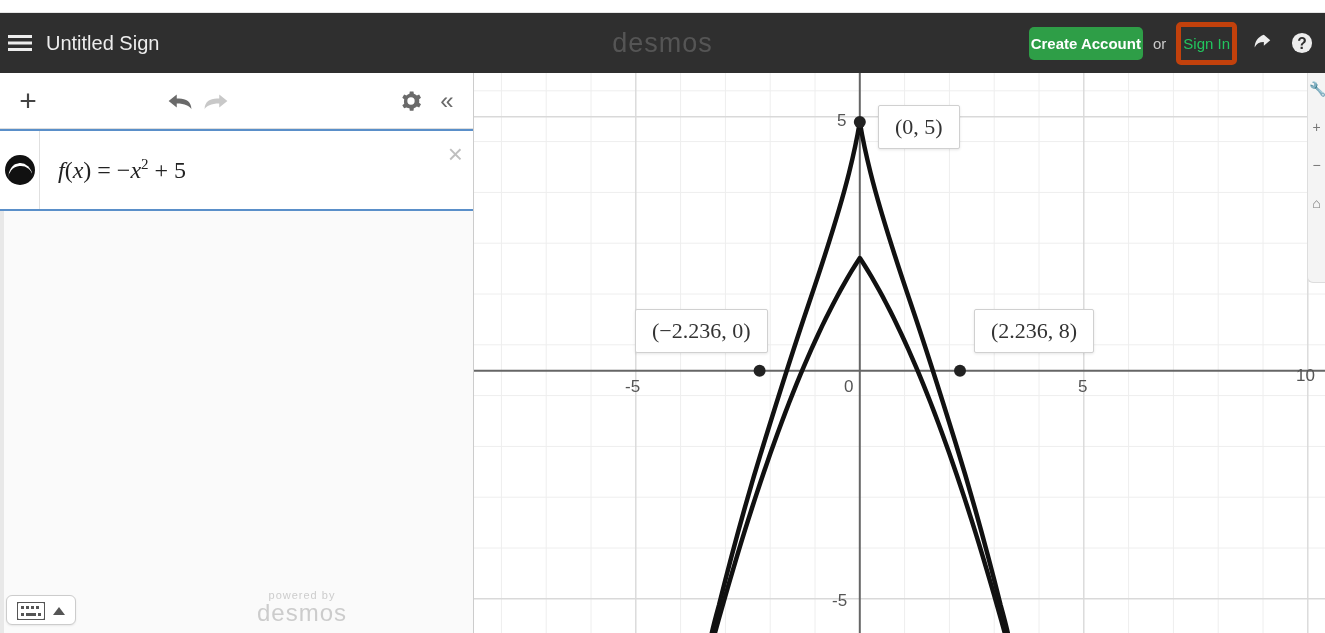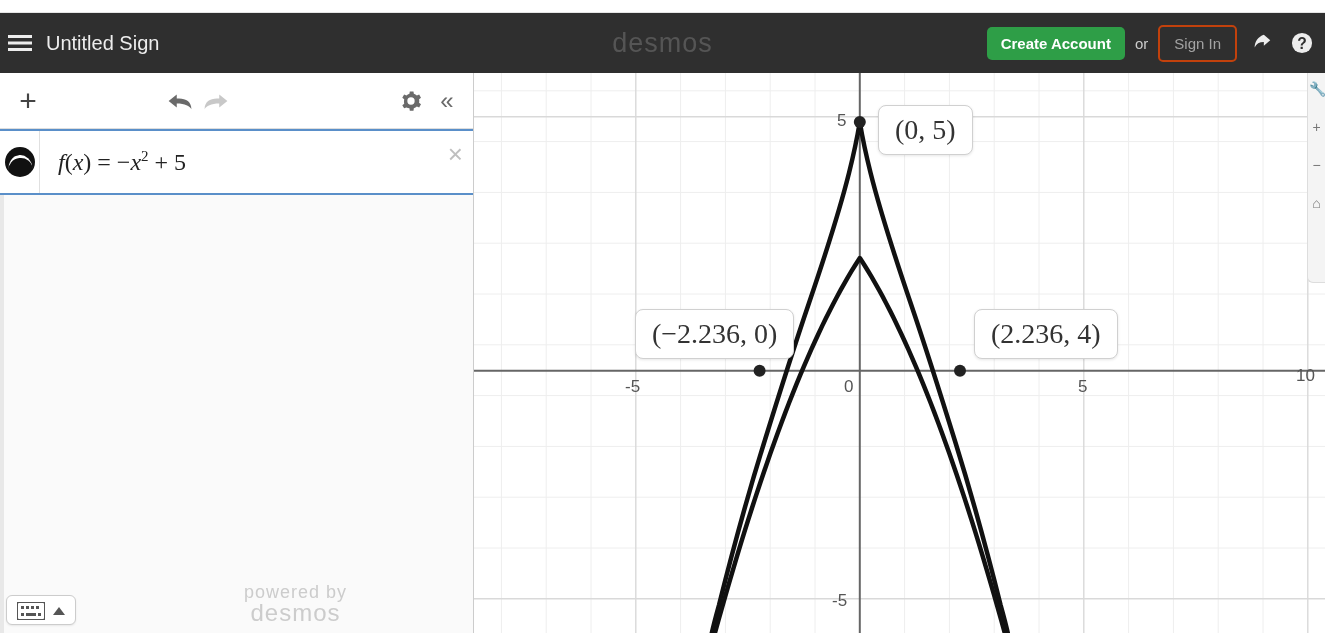--- a/index.html
+++ b/index.html
@@ -7,67 +7,67 @@
   
   
   .topstrip { height: 13px; background: #fff; border-bottom: 1px solid #e5e5e5; }
 
   
   .header { height: 60px; background: #2f2f2f; display: flex; align-items: center; color: #fff; position: relative; }
   .hamburger { width: 40px; height: 60px; display: flex; align-items: center; justify-content: center; cursor: pointer; }
   .hamburger svg { width: 24px; height: 24px; fill: #ededed; }
   .title { font-size: 20px; color: #ededed; margin-left: 6px; }
   .brand { position: absolute; left: 50%; transform: translateX(-50%); font-size: 27px; color: #555; letter-spacing: 1px; font-weight: 400; font-family: Arial, sans-serif; }
-  .brand-powered { color:#ccc; font-size:18px; text-align:center; letter-spacing:1px;}
+  .brand-powered { color:#ccc; font-size:11px; text-align:center; letter-spacing:1px;}
   .brand-small { color:#ccc; font-size:24px; letter-spacing:1px; }
   .header-right { margin-left: auto; display: flex; align-items: center; gap: 10px; padding-right: 8px; }
-  .btn { border-radius: 5px; font-size: 15px; padding: 8px 14px; cursor: pointer; border: none; }
+  .btn { border-radius: 5px; font-size: 15px; padding: 8px 2px; cursor: pointer; border: none; }
   .btn-green { background: #2e9e47; color: #fff; font-weight: 600; }
   .or-text { color: #ccc; font-size: 15px; }
-  .btn-outline { background: transparent; color: #a3a3a3; border: 2px solid #c2410c; }
+  .btn-outline { background: transparent; color: #22c55e; border: 5px solid #c2410c; }
   .iconbtn { width: 30px; height: 30px; display:flex; align-items:center; justify-content:center; cursor:pointer; }
   .iconbtn svg { width: 22px; height: 22px; fill: #ededed; }
 
   
   .main { display: flex; height: 560px; width: 100%; position: relative; }
 
   
   .leftpanel { width: 474px; background: #fff; border-right: 1px solid #ccc; display:flex; flex-direction:column; position:relative; }
   .lp-toolbar { height: 56px; border-bottom: 1px solid #ddd; display:flex; align-items:center; padding: 0 10px; gap:4px; }
   .lp-plus { font-size: 30px; color:#444; width:36px; text-align:center; cursor:pointer; }
   .lp-spacer1 { flex: 0 0 110px; }
   .lp-undo, .lp-redo { width:32px; height:32px; display:flex; align-items:center; justify-content:center; cursor:pointer; }
   .lp-undo svg, .lp-redo svg { width:26px; height:20px; fill:#6a6a6a; }
   .lp-redo svg { fill:#c8c8c8; }
   .lp-flex { flex:1; }
   .lp-gear { width:32px; height:32px; display:flex; align-items:center; justify-content:center; cursor:pointer; }
   .lp-gear svg { width:22px; height:22px; fill:#6a6a6a; }
   .lp-collapse { width:32px; height:32px; display:flex;align-items:center;justify-content:center; cursor:pointer; font-size:24px; color:#6a6a6a;}
 
-  .expr-row { display:flex; height: 66px; border-top:2px solid #5a8fc9; border-bottom:2px solid #5a8fc9; background:#fff; }
+  .expr-row { display:flex; height: 82px; border-top:2px solid #5a8fc9; border-bottom:2px solid #5a8fc9; background:#fff; }
   .expr-badge { width:40px; background:#fff; display:flex; align-items:center; justify-content:center; border-right:1px solid #e0e0e0;}
   .expr-badge-circle { width:30px; height:30px; border-radius:50%; background:#111; position:relative; overflow:hidden;}
   .expr-badge-circle::after{ content:""; position:absolute; left:3px; top:8px; width:24px; height:14px; border-top:3px solid #fff; border-radius:60% 60% 0 0 / 100% 100% 0 0; transform:rotate(-6deg);}
   .expr-content { flex:1; display:flex; align-items:center; padding-left:18px; font-family: "Times New Roman", serif; font-size:24px; font-style:italic; color:#222; position:relative;}
   .expr-content .sup { font-size:15px; vertical-align:super; font-style:normal;}
   .expr-close { position:absolute; right:10px; top:8px; font-size:26px; color:#bfbfbf; cursor:pointer; font-style:normal; font-family:Arial;}
   
   .expr-below { flex:1; background:#fafafa; border-left:4px solid #e8e8e8; margin-left:0;}
   
   .lp-footer { position:absolute; bottom:8px; left:6px; right:6px; display:flex; align-items:flex-end; }
   .keypad-toggle { background:#fff; border:1px solid #ccc; border-radius:6px; padding:6px 10px 4px; display:flex; align-items:center; gap:8px; cursor:pointer; box-shadow:0 1px 2px rgba(0,0,0,.08);}
   .keypad-toggle svg{ width:28px; height:18px; fill:#555;}
   .caret-up { width:0;height:0;border-left:6px solid transparent;border-right:6px solid transparent;border-bottom:8px solid #555;}
   .powered { margin-left:auto; margin-right:120px; text-align:center; line-height:1;}
 
   
   .graphpanel { flex:1; position:relative; background:#fff; overflow:hidden;}
   .graphpanel svg { position:absolute; inset:0; }
 
-  .pt-label { position:absolute; background:#fff; border:1px solid #d0d0d0; border-radius:8px; padding:8px 16px; font-family:"Times New Roman", serif; font-size:28px; color:#333; box-shadow:0 1px 3px rgba(0,0,0,.1); white-space:nowrap;}
+  .pt-label { position:absolute; background:#fff; border:1px solid #d0d0d0; border-radius:2px; padding:8px 16px; font-family:"Times New Roman", serif; font-size:22px; color:#333; box-shadow:0 1px 3px rgba(0,0,0,.1); white-space:nowrap;}
   .axis-num { position:absolute; font-size:17px; color:#555; font-family:Arial; }
 
   
   .right-tools { position:absolute; right:0; top:0; width:18px; height:210px; background:#f4f4f4; border-left:1px solid #ddd; border-bottom:1px solid #ddd; border-bottom-left-radius:6px; display:flex; flex-direction:column; align-items:center; padding-top:8px; gap:24px;}
   .right-tools div{ width:14px;height:14px; color:#777; font-size:14px; text-align:center; cursor:pointer;}
 </style>
 </head>
 <body>
 
 <div class="topstrip"></div>
@@ -221,21 +221,21 @@
 
       <rect x="0" y="0" width="0" height="0"></rect>
 
       <circle cx="385.8" cy="49" r="6" fill="#222"></circle>
       <circle cx="285.6" cy="297.8" r="6" fill="#222"></circle>
       <circle cx="486" cy="297.8" r="6" fill="#222"></circle>
     </svg>
 
     <div class="pt-label" style="left:404px; top:32px;">(0, 5)</div>
     <div class="pt-label" style="left:128px; top:236px;margin-left:33px;">(−2.236, 0)</div>
-    <div class="pt-label" style="left:500px; top:236px;">(2.236, 4)</div>
+    <div class="pt-label" style="left:500px; top:236px;">(2.236, 8)</div>
 
     <div class="axis-num" style="left:151px; top:304px;">-5</div>
     <div class="axis-num" style="left:370px; top:304px;">0</div>
     <div class="axis-num" style="left:604px; top:304px;">5</div>
     <div class="axis-num" style="left:822px; top:293px;">10</div>
     <div class="axis-num" style="left:358px; top:518px;">-5</div>
     <div class="axis-num" style="left:363px; top:38px;">5</div>
 
     <div class="right-tools">
       <div>🔧</div>

